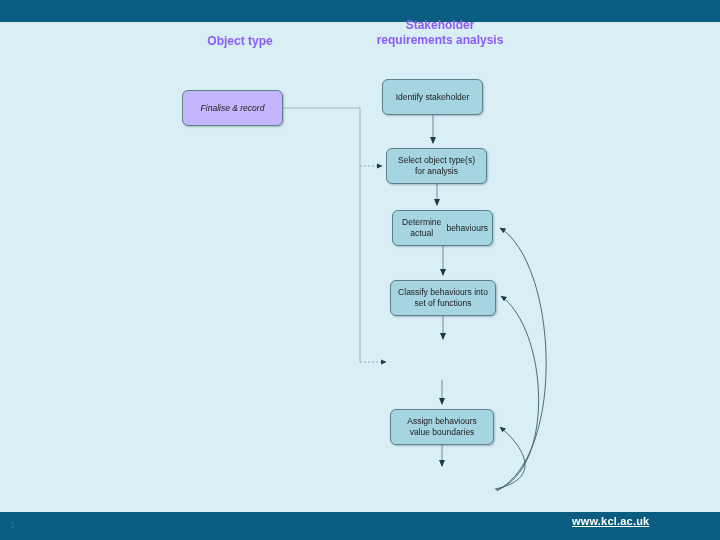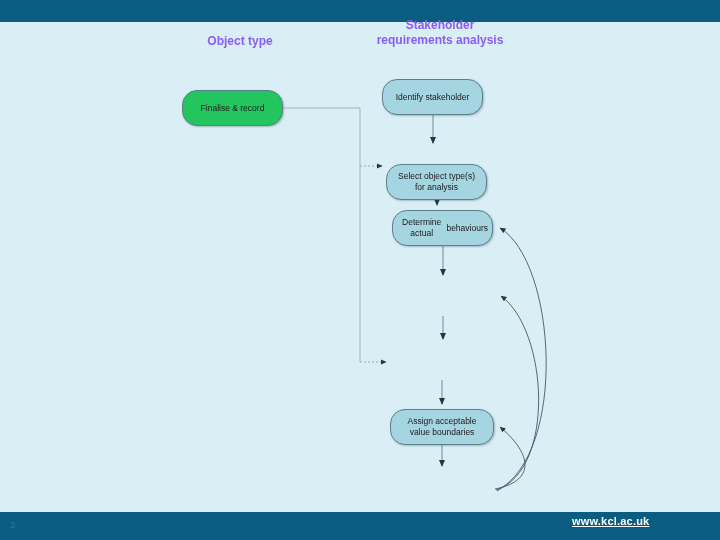--- a/index.html
+++ b/index.html
@@ -70,34 +70,35 @@
   }
   #diagram-svg {
     position: absolute;
     left: 0;
     top: 0;
   }
   .node-box {
     position: absolute;
     box-sizing: border-box;
     border: 1px solid #5e7f8c;
-    border-radius: 15px;
+    border-radius: 6px;
     background: #a6d5e2;
     display: flex;
     align-items: center;
     justify-content: center;
     text-align: center;
     font-size: 8.5px;
     color: #1a1a1a;
     line-height: 11px;
     padding: 6px 4px;
     box-shadow: 1px 1px 2px rgba(60,90,100,0.35);
   }
   .node-box.light {
-    background: #22c55e;
+    background: #c4b5fd;
+    font-style: italic;
   }
 </style>
 </head>
 <body>
 
 <div id="slide">
 
   <div id="top-bar"></div>
 
   <div class="col-heading" id="heading-object">
@@ -144,34 +145,38 @@
   </svg>
 
   <div class="node-box light" style="left:182px; top:90px; width:101px; height:36px;">
     <span>Finalise &amp; record</span>
   </div>
 
   <div class="node-box" style="left:382px; top:79px; width:101px; height:36px;">
     <span>Identify stakeholder</span>
   </div>
 
-  <div class="node-box" style="left:386px; top:148px; width:101px; height:36px; flex-direction:column;margin-top:16px;">
+  <div class="node-box" style="left:386px; top:148px; width:101px; height:36px; flex-direction:column;">
     <span>Select object type(s)</span>
     <span>for analysis</span>
   </div>
 
   <div class="node-box" style="left:392px; top:210px; width:101px; height:36px; flex-direction:row;">
     <span>Determine actual</span>
     <span>behaviours</span>
   </div>
 
+  <div class="node-box" style="left:390px; top:280px; width:106px; height:36px; flex-direction:column;">
+    <span>Classify behaviours into</span>
+    <span>set of functions</span>
+  </div>
 
 
   <div class="node-box" style="left:390px; top:409px; width:104px; height:36px; flex-direction:column;">
-    <span>Assign acceptable</span>
+    <span>Assign behaviours</span>
     <span>value boundaries</span>
   </div>
 
 
   <div id="footer-bar"></div>
   <div id="slide-number">3</div>
   <div id="site-url">www.kcl.ac.uk</div>
 
 </div>
 

